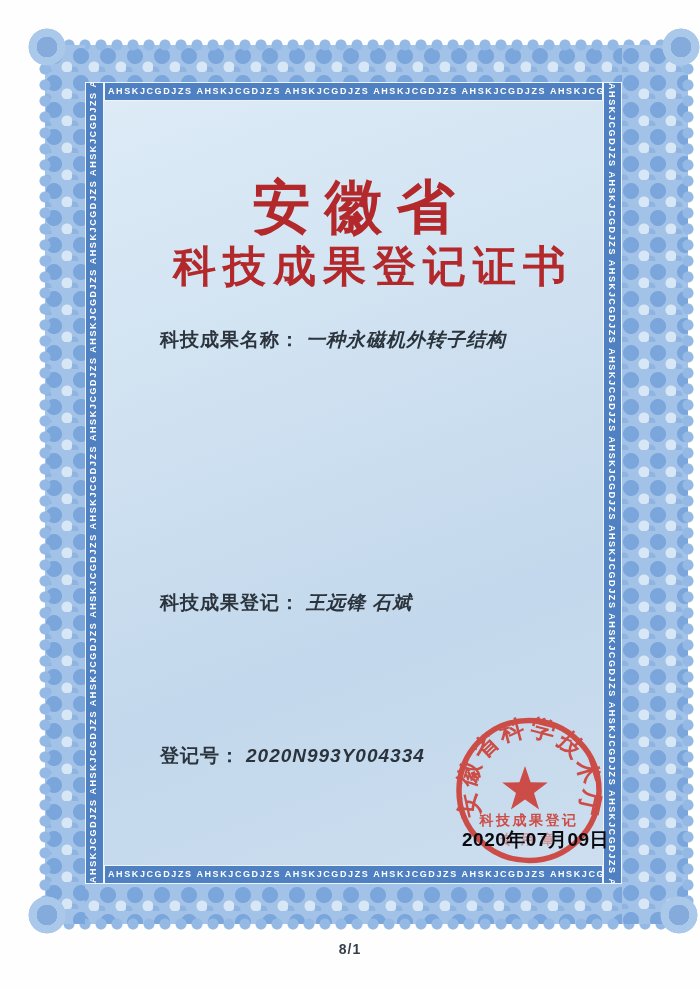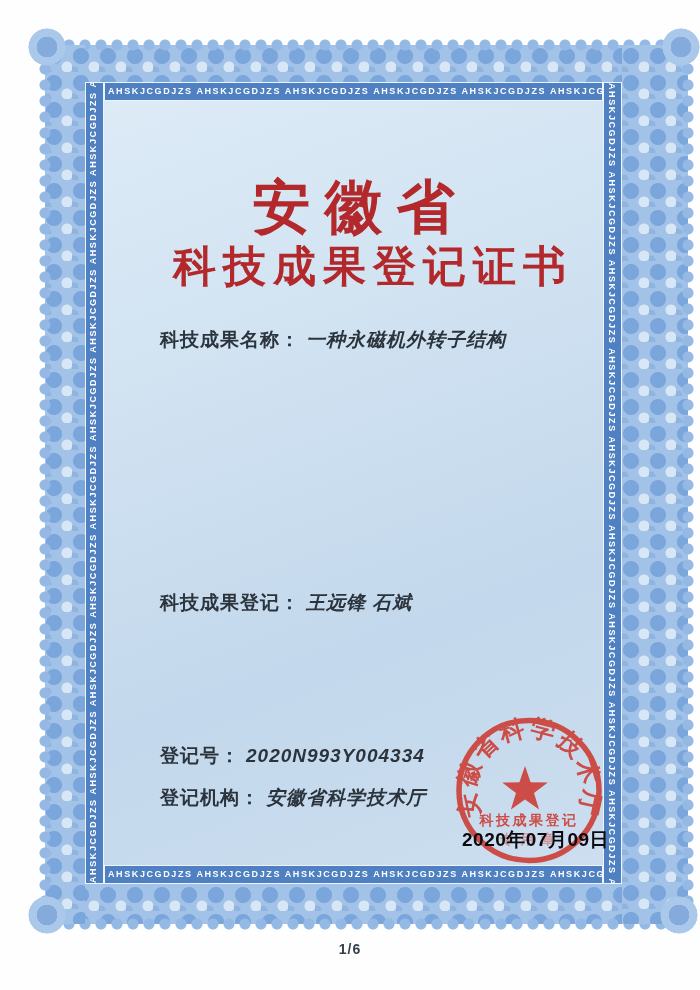--- a/index.html
+++ b/index.html
@@ -136,34 +136,31 @@
 
     <div class="field field-1">
       <span class="label">科技成果名称：</span><span class="value">一种永磁机外转子结构</span>
     </div>
     <div class="field field-3">
       <span class="label">科技成果登记：</span><span class="value">王远锋 石斌</span>
     </div>
     <div class="field field-4">
       <span class="label">登记号：</span><span class="value">2020N993Y004334</span>
     </div>
-    <div class="field field-5">
-      <span class="label">登记机构：</span><span class="value">安徽省科学技术厅</span>
-    </div>
 
     <svg class="seal" viewBox="0 0 158 158" xmlns="http://www.w3.org/2000/svg">
       <g fill="#cd3a30" opacity="0.88">
         <circle cx="77" cy="77.5" r="70" fill="none" stroke="#cd3a30" stroke-width="5.5"></circle>
         <path id="sealArc" d="M 30.2 104.5 A 54 54 0 1 1 123.8 104.5" fill="none"></path>
         <text font-size="24.5" font-weight="bold" letter-spacing="3" font-family="Liberation Sans, sans-serif">
           <textPath href="#sealArc" startOffset="50%" text-anchor="middle">安徽省科学技术厅</textPath>
         </text>
         <polygon points="73,53 78.6,69.3 95.8,69.6 82,79.9 87.1,96.4 73,86.5 58.9,96.4 64,79.9 50.2,69.6 67.4,69.3"></polygon>
         <text x="77" y="112" text-anchor="middle" font-size="14" font-weight="bold" letter-spacing="2.5" font-family="Liberation Sans, sans-serif">科技成果登记</text>
         <text x="79" y="131" text-anchor="middle" font-size="13.5" font-weight="bold" letter-spacing="7" opacity="0.5" font-family="Liberation Sans, sans-serif">专用章</text>
       </g>
     </svg>
 
     <div class="seal-date">2020年07月09日</div>
   </div>
 
-  <div class="page-num">1/6</div>
+  <div class="page-num">8/1</div>
 </div>
 
 </body></html>

